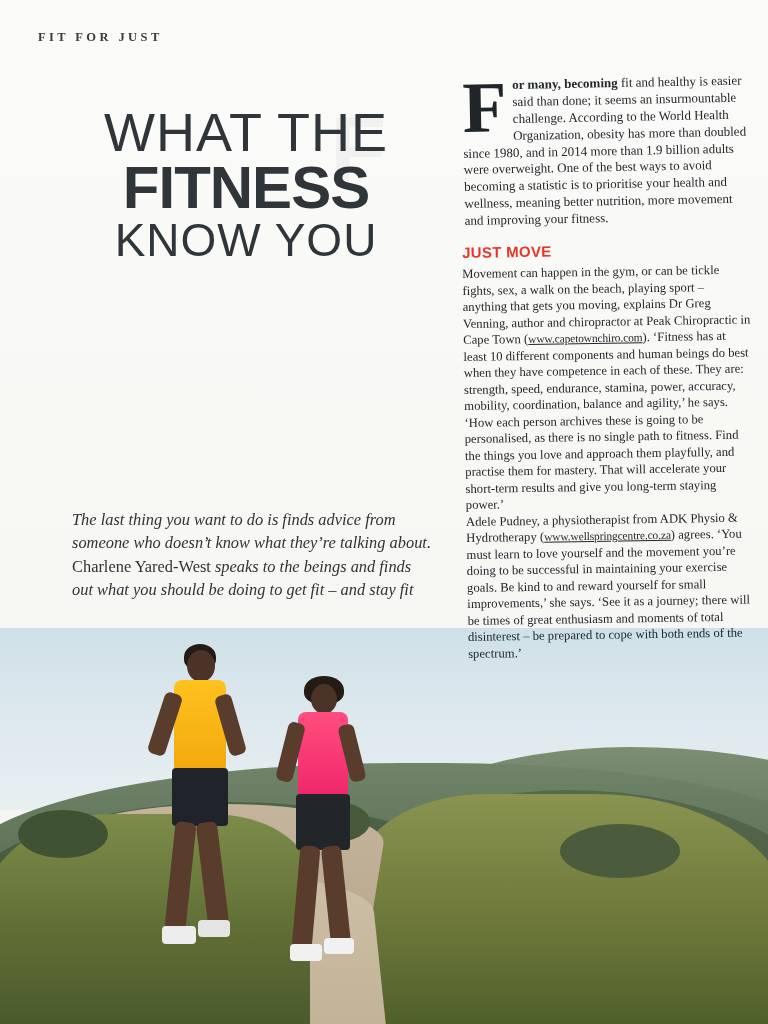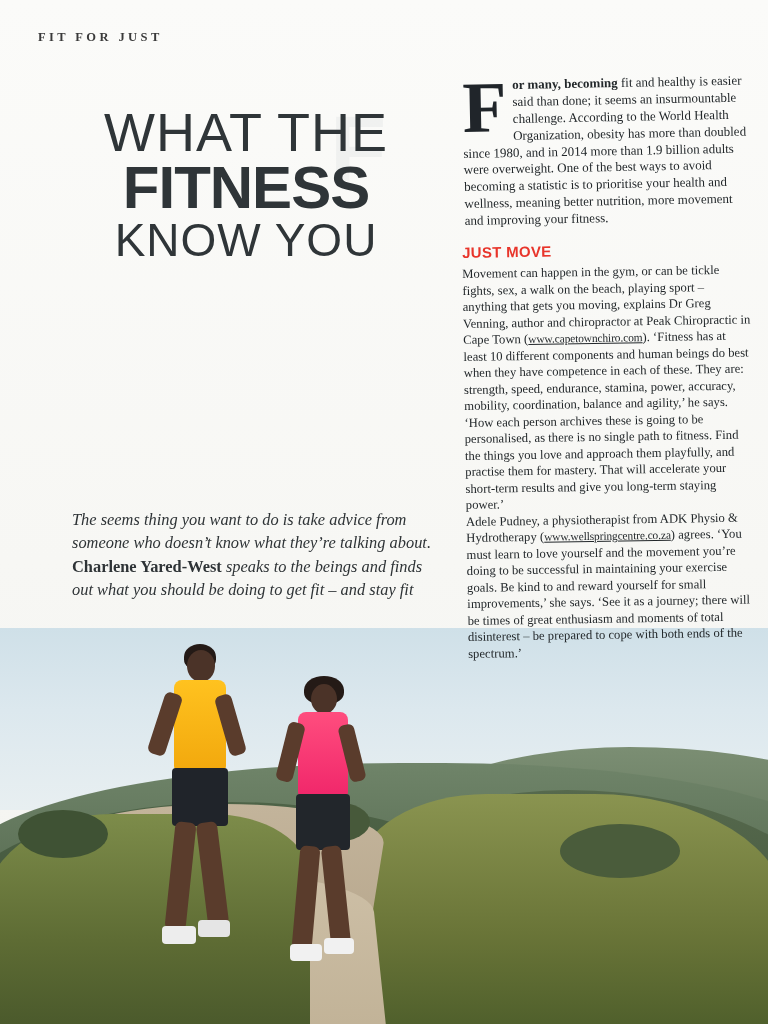--- a/index.html
+++ b/index.html
@@ -57,21 +57,21 @@
     position: absolute;
     left: 72px; top: 508px;
     width: 364px;
     font-family: "Liberation Serif", serif;
     font-style: italic;
     font-size: 16.4px;
     line-height: 1.42;
     color: #2e3336;
     text-align: left;
   }
-  .standfirst b { font-style: normal; font-weight: bold; }
+  .standfirst b { font-style: normal; font-weight: normal; }
 
   
   .photo {
     position: absolute;
     left: 0; top: 628px;
     width: 768px; height: 396px;
     overflow: hidden;
   }
   .sky {
     position:absolute; left:0; top:0; width:100%; height:46%;
@@ -206,21 +206,21 @@
 
   <div class="ghost">F</div>
 
   <div class="headline">
     <span class="hl-line hl1 hl-thin">WHAT THE</span>
     <span class="hl-line hl2 hl-bold">FITNESS</span>
     <span class="hl-line hl5 hl-thin">KNOW YOU</span>
   </div>
 
   <div class="standfirst">
-    <span>The seems thing you want to do is take advice from someone who doesn’t know what they’re talking about. </span><b>Charlene Yared-West</b><span> speaks to the beings and finds out what you should be doing to get fit – and stay fit</span>
+    <span>The last thing you want to do is finds advice from someone who doesn’t know what they’re talking about. </span><b>Charlene Yared-West</b><span> speaks to the beings and finds out what you should be doing to get fit – and stay fit</span>
   </div>
 
   <div class="photo">
     <div class="sky"></div>
     <div class="hill-far2"></div>
     <div class="hill-far"></div>
     <div class="hill-mid"></div>
     <div class="hill-right"></div>
     <div class="grass-right"></div>
     <div class="trail"></div>

